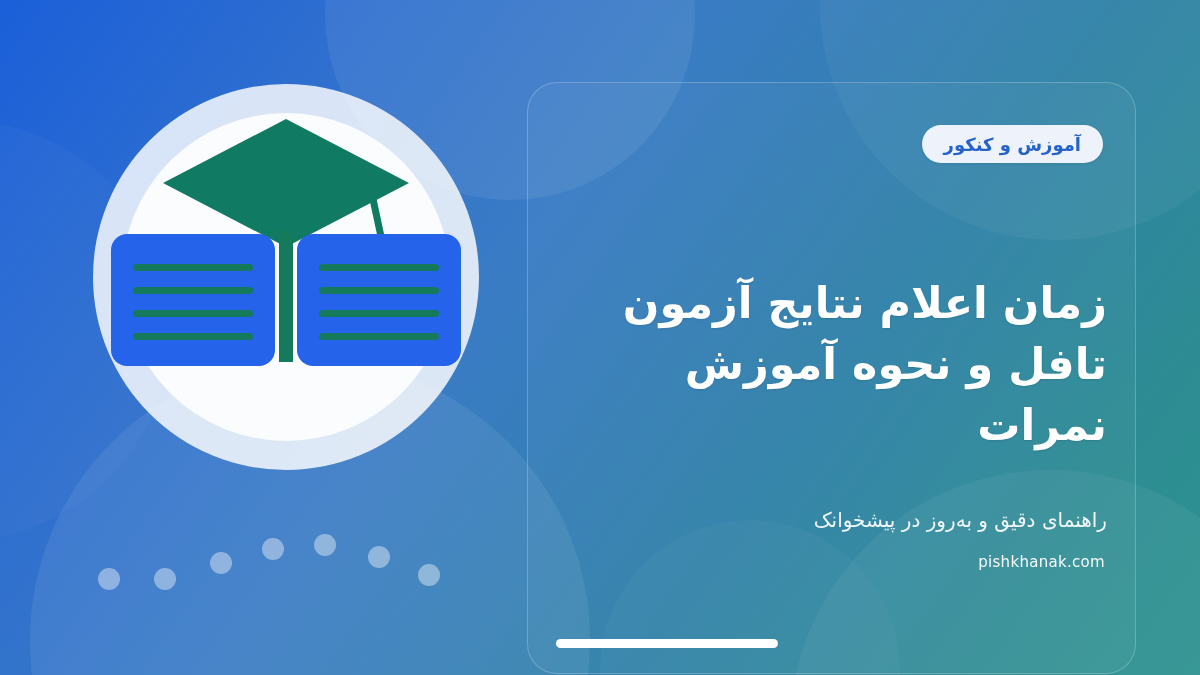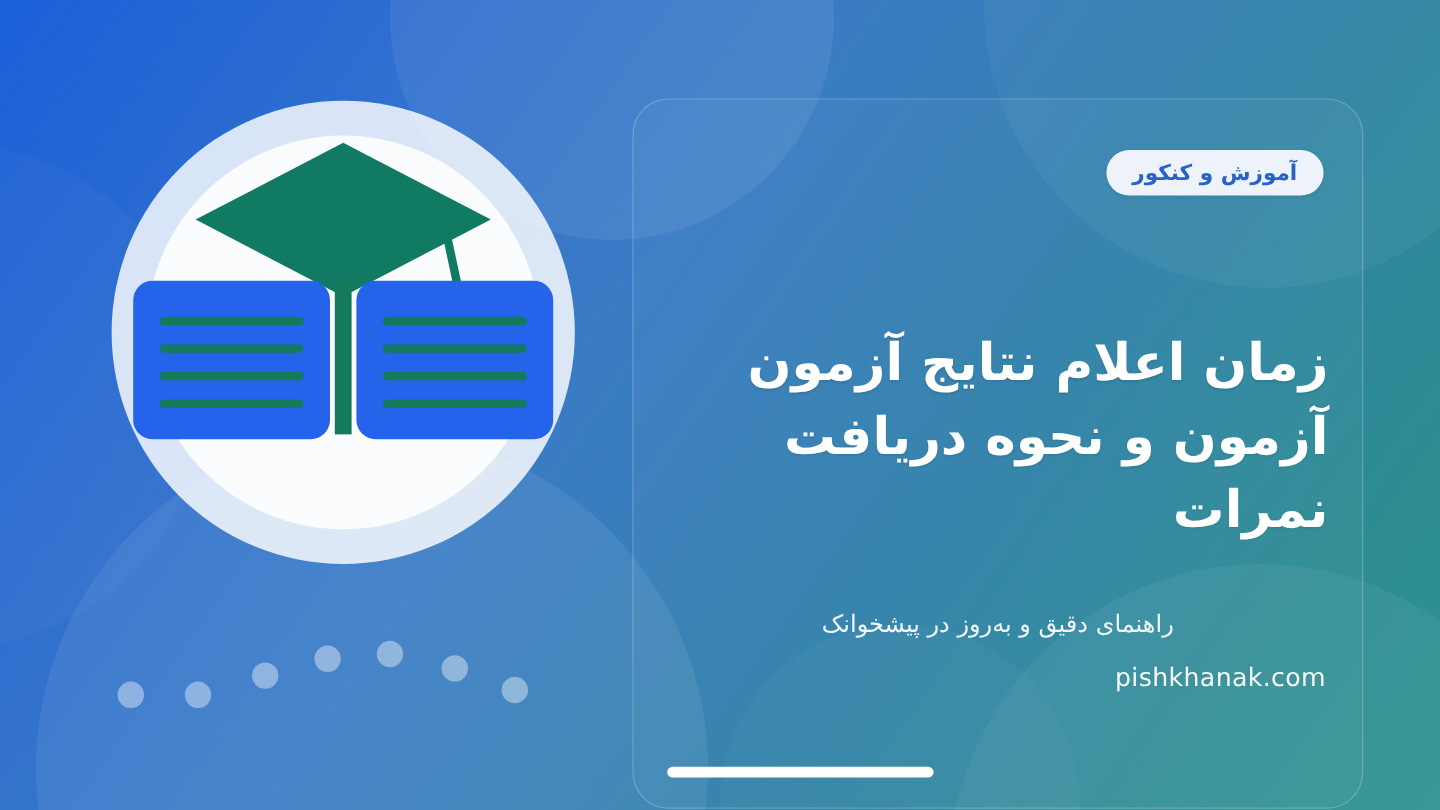--- a/index.html
+++ b/index.html
@@ -159,33 +159,33 @@
     line-height: 1.42;
     text-shadow: 0 1px 2px rgba(0,0,0,0.10);
   }
   .headline-line { display: block; }
 
   .subtitle {
     position: absolute;
     right: 28px;
     left: 28px;
     top: 422px;
-    text-align: center;
+    text-align: right;
     color: rgba(255,255,255,0.93);
     font-size: 20px;
     line-height: 1.5;
   }
 
   .site {
     position: absolute;
     right: 30px;
     top: 470px;
     text-align: center;
     color: rgba(255,255,255,0.96);
-    font-size: 21px;
+    font-size: 15px;
     letter-spacing: 0.3px;
     direction: ltr;
   }
 
   .accent-bar {
     position: absolute;
     left: 28px;
     bottom: 25px;
     width: 222px;
     height: 9px;
@@ -243,21 +243,21 @@
   </div>
 
   <div class="card">
 
     <div class="badge">
       <span>آموزش و کنکور</span>
     </div>
 
     <div class="headline">
       <span class="headline-line">زمان اعلام نتایج آزمون</span>
-      <span class="headline-line">آزمون و نحوه دریافت نمرات</span>
+      <span class="headline-line">تافل و نحوه آموزش نمرات</span>
     </div>
 
     <div class="subtitle">راهنمای دقیق و به‌روز در پیشخوانک</div>
 
     <div class="site">pishkhanak.com</div>
 
     <div class="accent-bar"></div>
   </div>
 
 </div>

